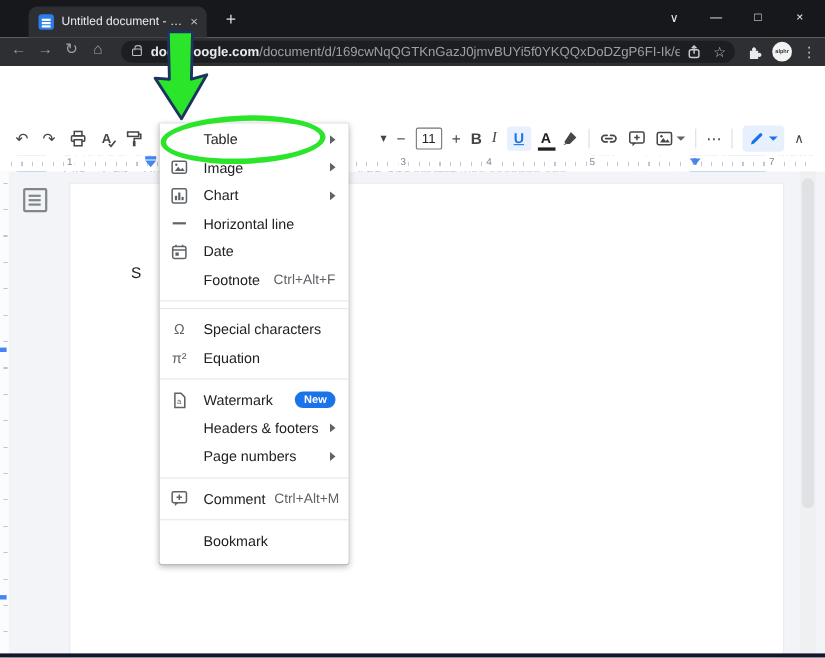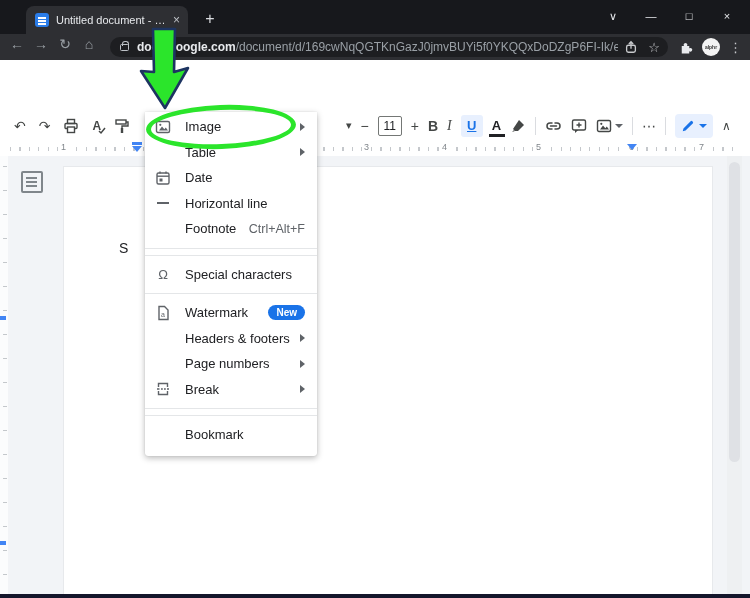--- a/index.html
+++ b/index.html
@@ -307,74 +307,90 @@
   <div class="outlineico"></div>
   <div class="pagepaper"></div>
   <span class="pagefrag">S</span>
   <div class="scrolltrack">
     <div class="scrollthumb" style="position:absolute; left:2px; top:6px;"></div>
   </div>
 
   <div class="menu">
 
     <div class="mi">
+      <span class="mic"></span>
+      <span class="mil">Table</span>
+      <span class="subarrow"></span>
+    </div>
+
+    <div class="mi">
       <span class="mic">
         <svg width="16" height="16" viewBox="0 0 16 16">
           <rect x="1.5" y="2.5" width="13" height="11" rx="1.5" fill="none" stroke="#5f6368" stroke-width="1.4"></rect>
           <path d="M4 11.5 L7 7.5 L9.3 10.3 L10.8 8.5 L13 11.5 z" fill="#5f6368"></path>
           <circle cx="5.3" cy="5.8" r="1.1" fill="#5f6368"></circle>
         </svg>
       </span>
       <span class="mil">Image</span>
       <span class="subarrow"></span>
     </div>
 
-    <div class="mi">
-      <span class="mic"></span>
-      <span class="mil">Table</span>
+
+    <div class="mi">
+      <span class="mic">
+        <svg width="16" height="16" viewBox="0 0 16 16">
+          <rect x="1.5" y="1.5" width="13" height="13" rx="1.5" fill="none" stroke="#5f6368" stroke-width="1.4"></rect>
+          <rect x="4" y="8" width="2" height="4" fill="#5f6368"></rect>
+          <rect x="7" y="5" width="2" height="7" fill="#5f6368"></rect>
+          <rect x="10" y="9" width="2" height="3" fill="#5f6368"></rect>
+        </svg>
+      </span>
+      <span class="mil">Chart</span>
       <span class="subarrow"></span>
     </div>
 
-
+    <div class="mi">
+      <span class="mic">
+        <span style="width:12px; height:2px; background:#5f6368; display:block;"></span>
+      </span>
+      <span class="mil">Horizontal line</span>
+    </div>
 
     <div class="mi">
       <span class="mic">
         <svg width="16" height="16" viewBox="0 0 16 16">
           <rect x="2" y="3" width="12" height="11" rx="1.5" fill="none" stroke="#5f6368" stroke-width="1.4"></rect>
           <path d="M2 6.2 h12" stroke="#5f6368" stroke-width="1.4"></path>
           <path d="M5 1.5 v2 M11 1.5 v2" stroke="#5f6368" stroke-width="1.4"></path>
           <rect x="4.5" y="8.5" width="3" height="3" fill="#5f6368"></rect>
         </svg>
       </span>
       <span class="mil">Date</span>
     </div>
 
     <div class="mi">
-      <span class="mic">
-        <span style="width:12px; height:2px; background:#5f6368; display:block;"></span>
-      </span>
-      <span class="mil">Horizontal line</span>
-    </div>
-
-    <div class="mi">
       <span class="mic"></span>
       <span class="mil">Footnote</span>
       <span class="sc">Ctrl+Alt+F</span>
     </div>
 
     <div class="msep"></div>
 
 
     <div class="msep"></div>
 
     <div class="mi">
       <span class="mic glyph">Ω</span>
       <span class="mil">Special characters</span>
     </div>
 
+    <div class="mi">
+      <span class="mic glyph">π²</span>
+      <span class="mil">Equation</span>
+    </div>
 
     <div class="msep"></div>
 
     <div class="mi">
       <span class="mic">
         <svg width="16" height="16" viewBox="0 0 16 16">
           <path d="M4 1.5 h5.5 L13 5 v9.5 H4 z" fill="none" stroke="#5f6368" stroke-width="1.4"></path>
           <text x="6" y="11.5" font-size="7" fill="#5f6368" font-family="Liberation Sans, sans-serif">a</text>
         </svg>
       </span>
@@ -387,35 +403,35 @@
       <span class="mil">Headers &amp; footers</span>
       <span class="subarrow"></span>
     </div>
 
     <div class="mi">
       <span class="mic"></span>
       <span class="mil">Page numbers</span>
       <span class="subarrow"></span>
     </div>
 
-    <div class="mi">
-      <span class="mic">
-        <svg width="16" height="16" viewBox="0 0 16 16">
-          <path d="M3.5 6 V2.5 h9 V6" fill="none" stroke="#5f6368" stroke-width="1.4"></path>
-          <path d="M3.5 10 v3.5 h9 V10" fill="none" stroke="#5f6368" stroke-width="1.4"></path>
-          <path d="M2 8 h2.5 M6 8 h1.8 M9 8 h1.8 M12 8 h2" stroke="#5f6368" stroke-width="1.4"></path>
-        </svg>
-      </span>
-      <span class="mil">Break</span>
-      <span class="subarrow"></span>
-    </div>
 
     <div class="msep"></div>
 
 
+    <div class="mi">
+      <span class="mic">
+        <svg width="16" height="16" viewBox="0 0 16 16">
+          <rect x="1.5" y="2" width="13" height="10" rx="1.5" fill="none" stroke="#5f6368" stroke-width="1.4"></rect>
+          <path d="M8 4.5 v5 M5.5 7 h5" stroke="#5f6368" stroke-width="1.4"></path>
+          <path d="M4 12 v3 l3.2-3 z" fill="#5f6368"></path>
+        </svg>
+      </span>
+      <span class="mil">Comment</span>
+      <span class="sc">Ctrl+Alt+M</span>
+    </div>
 
     <div class="msep"></div>
 
     <div class="mi">
       <span class="mic"></span>
       <span class="mil">Bookmark</span>
     </div>
 
   </div>
 

